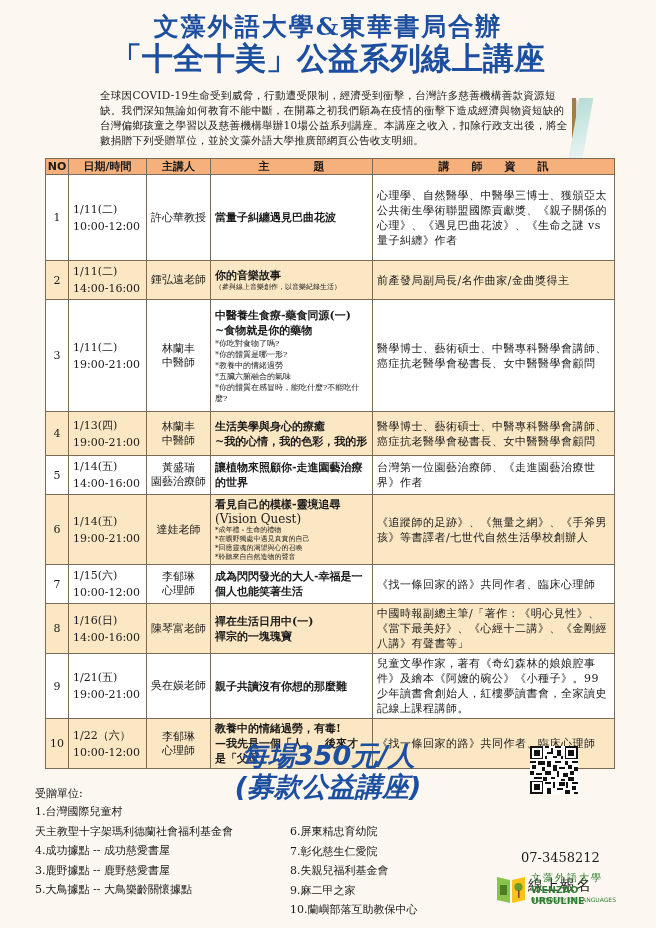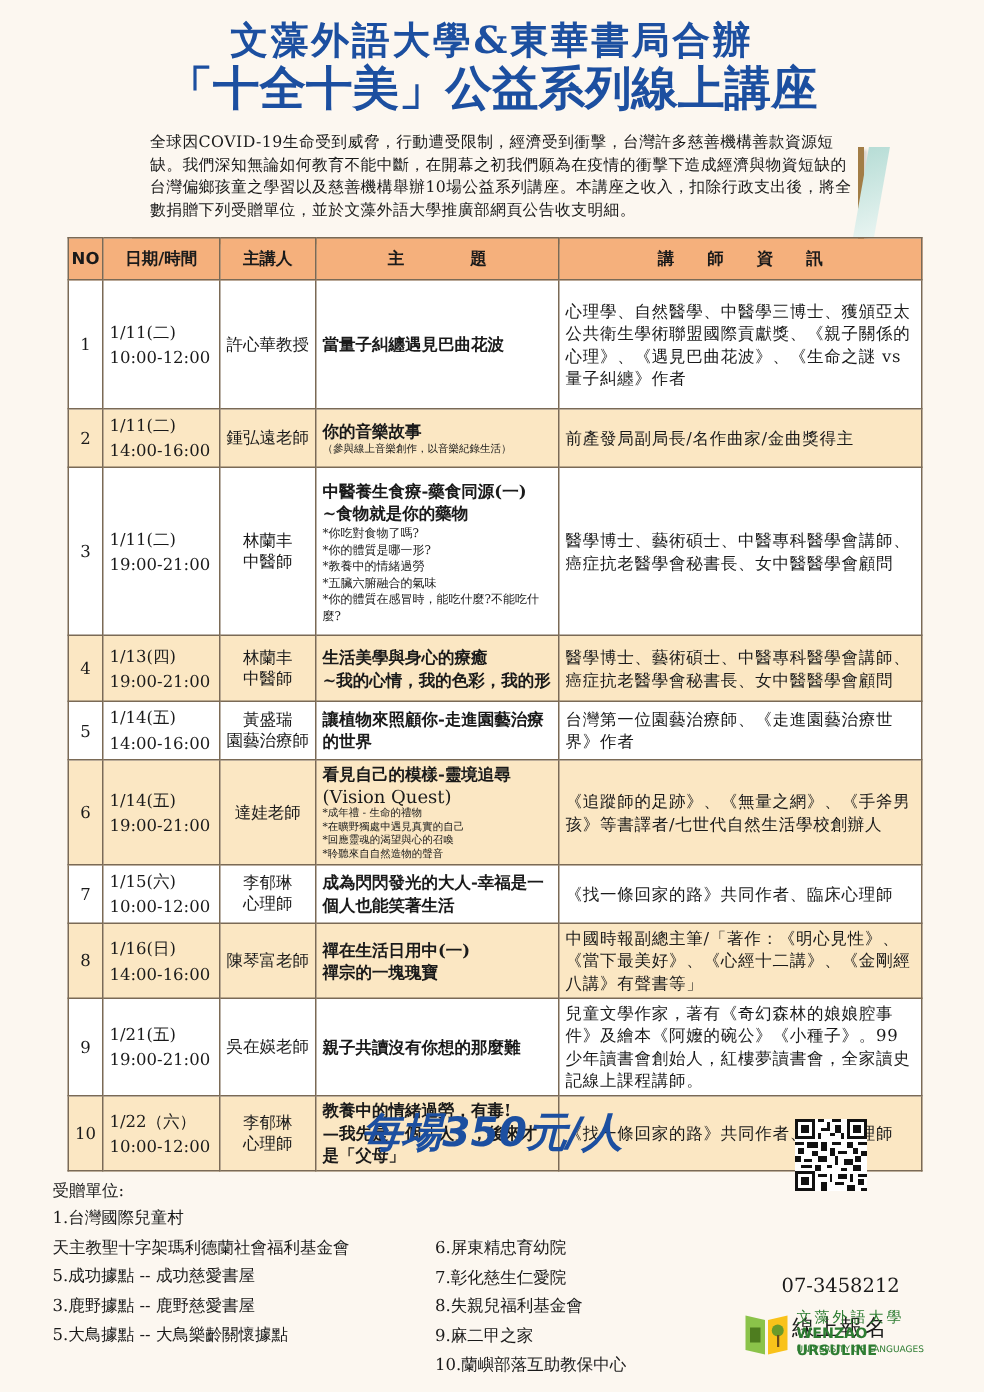--- a/index.html
+++ b/index.html
@@ -32,21 +32,21 @@
     position: absolute; top: 88px; left: 100px; width: 468px;
     font-size: 10.5px; line-height: 15px; color: #1a1a1a; letter-spacing: 0.3px;
   }
 
   table.schedule {
     position: absolute; top: 158px; left: 45px; width: 570px;
     border-collapse: collapse; font-family: "DejaVu Serif", serif;
   }
   table.schedule th {
     background: #f5b07c; color: #1a1a1a; font-family: "DejaVu Sans", sans-serif;
-    font-weight: bold; font-size: 11px; height: 28px; border: 1px solid #7a6a56;
+    font-weight: bold; font-size: 11px; height: 16px; border: 1px solid #7a6a56;
     text-align: center;
   }
   table.schedule td {
     border: 1px solid #7a6a56; font-size: 11px; vertical-align: middle; padding: 2px 4px;
   }
   tr.white td { background: #ffffff; }
   tr.tan td { background: #fbe7c3; }
   td.no { text-align: center; width: 20px; font-size: 12px; }
   td.date { width: 78px; font-size: 11.5px; line-height: 17px; padding-left: 5px; }
   td.speaker { width: 64px; text-align: center; font-size: 10.5px; line-height: 14px; }
@@ -249,27 +249,28 @@
           <span style="display:block">教養中的情緒過勞，有毒!</span>
           <span style="display:block">—我先是一個「人」，後來才是「父母」</span>
         </td>
       <td class="info">《找一條回家的路》共同作者、臨床心理師</td>
     </tr>
   </tbody>
 </table>
 
 <div class="price">
   <div>每場350元/人</div>
+  <div>(募款公益講座)</div>
 </div>
 
 <div class="donees-title">受贈單位:</div>
 <div class="donees-left">
   <div>1.台灣國際兒童村</div>
   <div>天主教聖十字架瑪利德蘭社會福利基金會</div>
-  <div>5.成功據點 -- 成功慈愛書屋</div>
+  <div>4.成功據點 -- 成功慈愛書屋</div>
   <div>3.鹿野據點 -- 鹿野慈愛書屋</div>
   <div>5.大鳥據點 -- 大鳥樂齡關懷據點</div>
 </div>
 <div class="donees-right">
   <div>6.屏東精忠育幼院</div>
   <div>7.彰化慈生仁愛院</div>
   <div>8.失親兒福利基金會</div>
   <div>9.麻二甲之家</div>
   <div>10.蘭嶼部落互助教保中心</div>
 </div>

